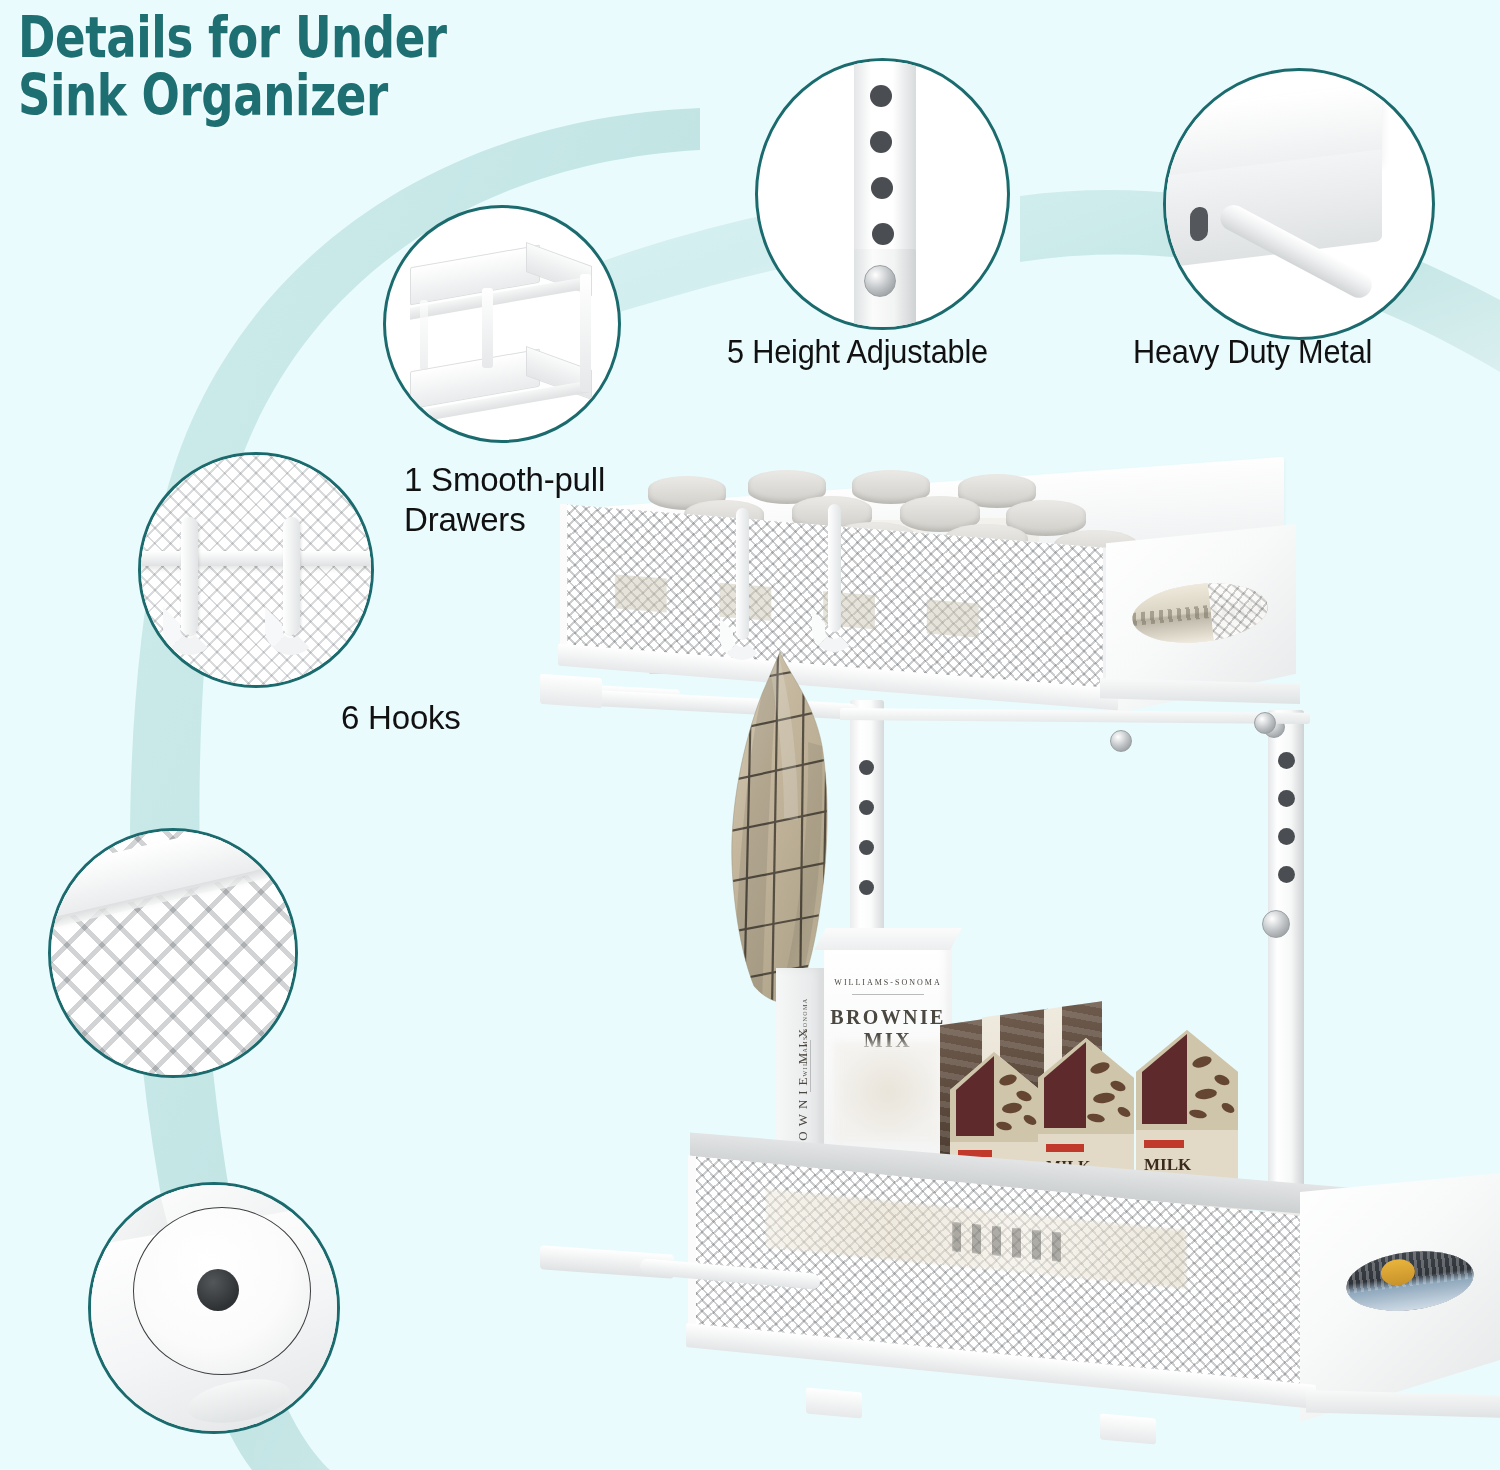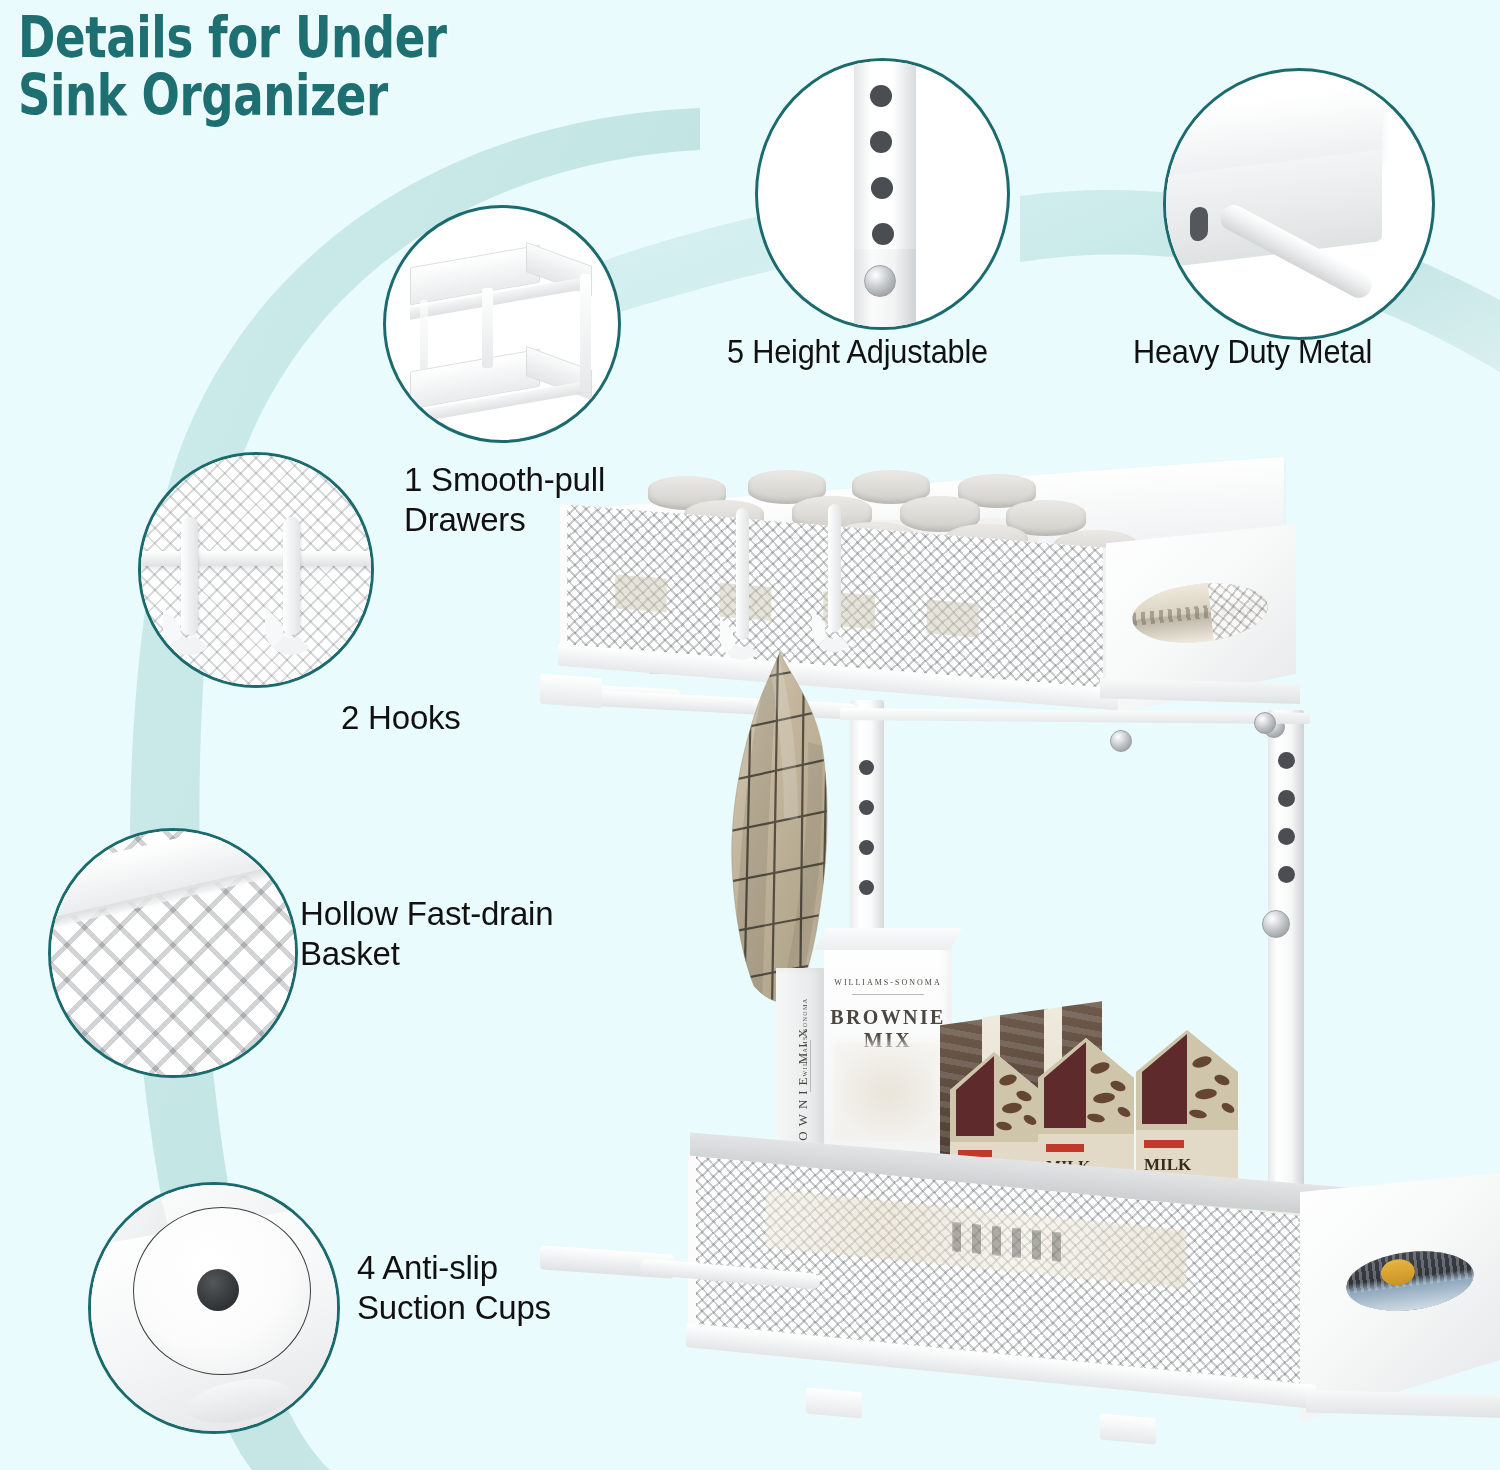--- a/index.html
+++ b/index.html
@@ -243,27 +243,23 @@
     </div>
   </div>
 
   <div class="lab cond ns" style="left:727px;top:332px;">5 Height Adjustable</div>
 
   <div class="lab cond ns" style="left:1133px;top:332px;">Heavy Duty Metal</div>
 
   <div class="lab ns" style="left:404px;top:460px;">1 Smooth-pull
 Drawers</div>
 
-  <div class="lab ns" style="left:341px;top:698px;">2 Hooks</div>
-
-  <div class="lab ns" style="left:300px;top:894px;">Hollow Fast-drain
-Basket</div>
-
-  <div class="lab ns" style="left:357px;top:1248px;">4 Anti-slip
-Suction Cups</div>
+  <div class="lab ns" style="left:341px;top:698px;">6 Hooks</div>
+
+
 
   <div id="photo" class="ns">
 
     <div class="wm" style="left:310px;top:240px;width:34px;height:500px;
          background:linear-gradient(90deg,#e9ebec 0%,#ffffff 30%,#fafbfb 62%,#d6d9da 100%);"></div>
     <div class="hole" style="left:319px;top:300px;width:15px;height:15px;"></div>
     <div class="hole" style="left:319px;top:340px;width:15px;height:15px;"></div>
     <div class="hole" style="left:319px;top:380px;width:15px;height:15px;"></div>
     <div class="hole" style="left:319px;top:420px;width:15px;height:15px;"></div>
 

